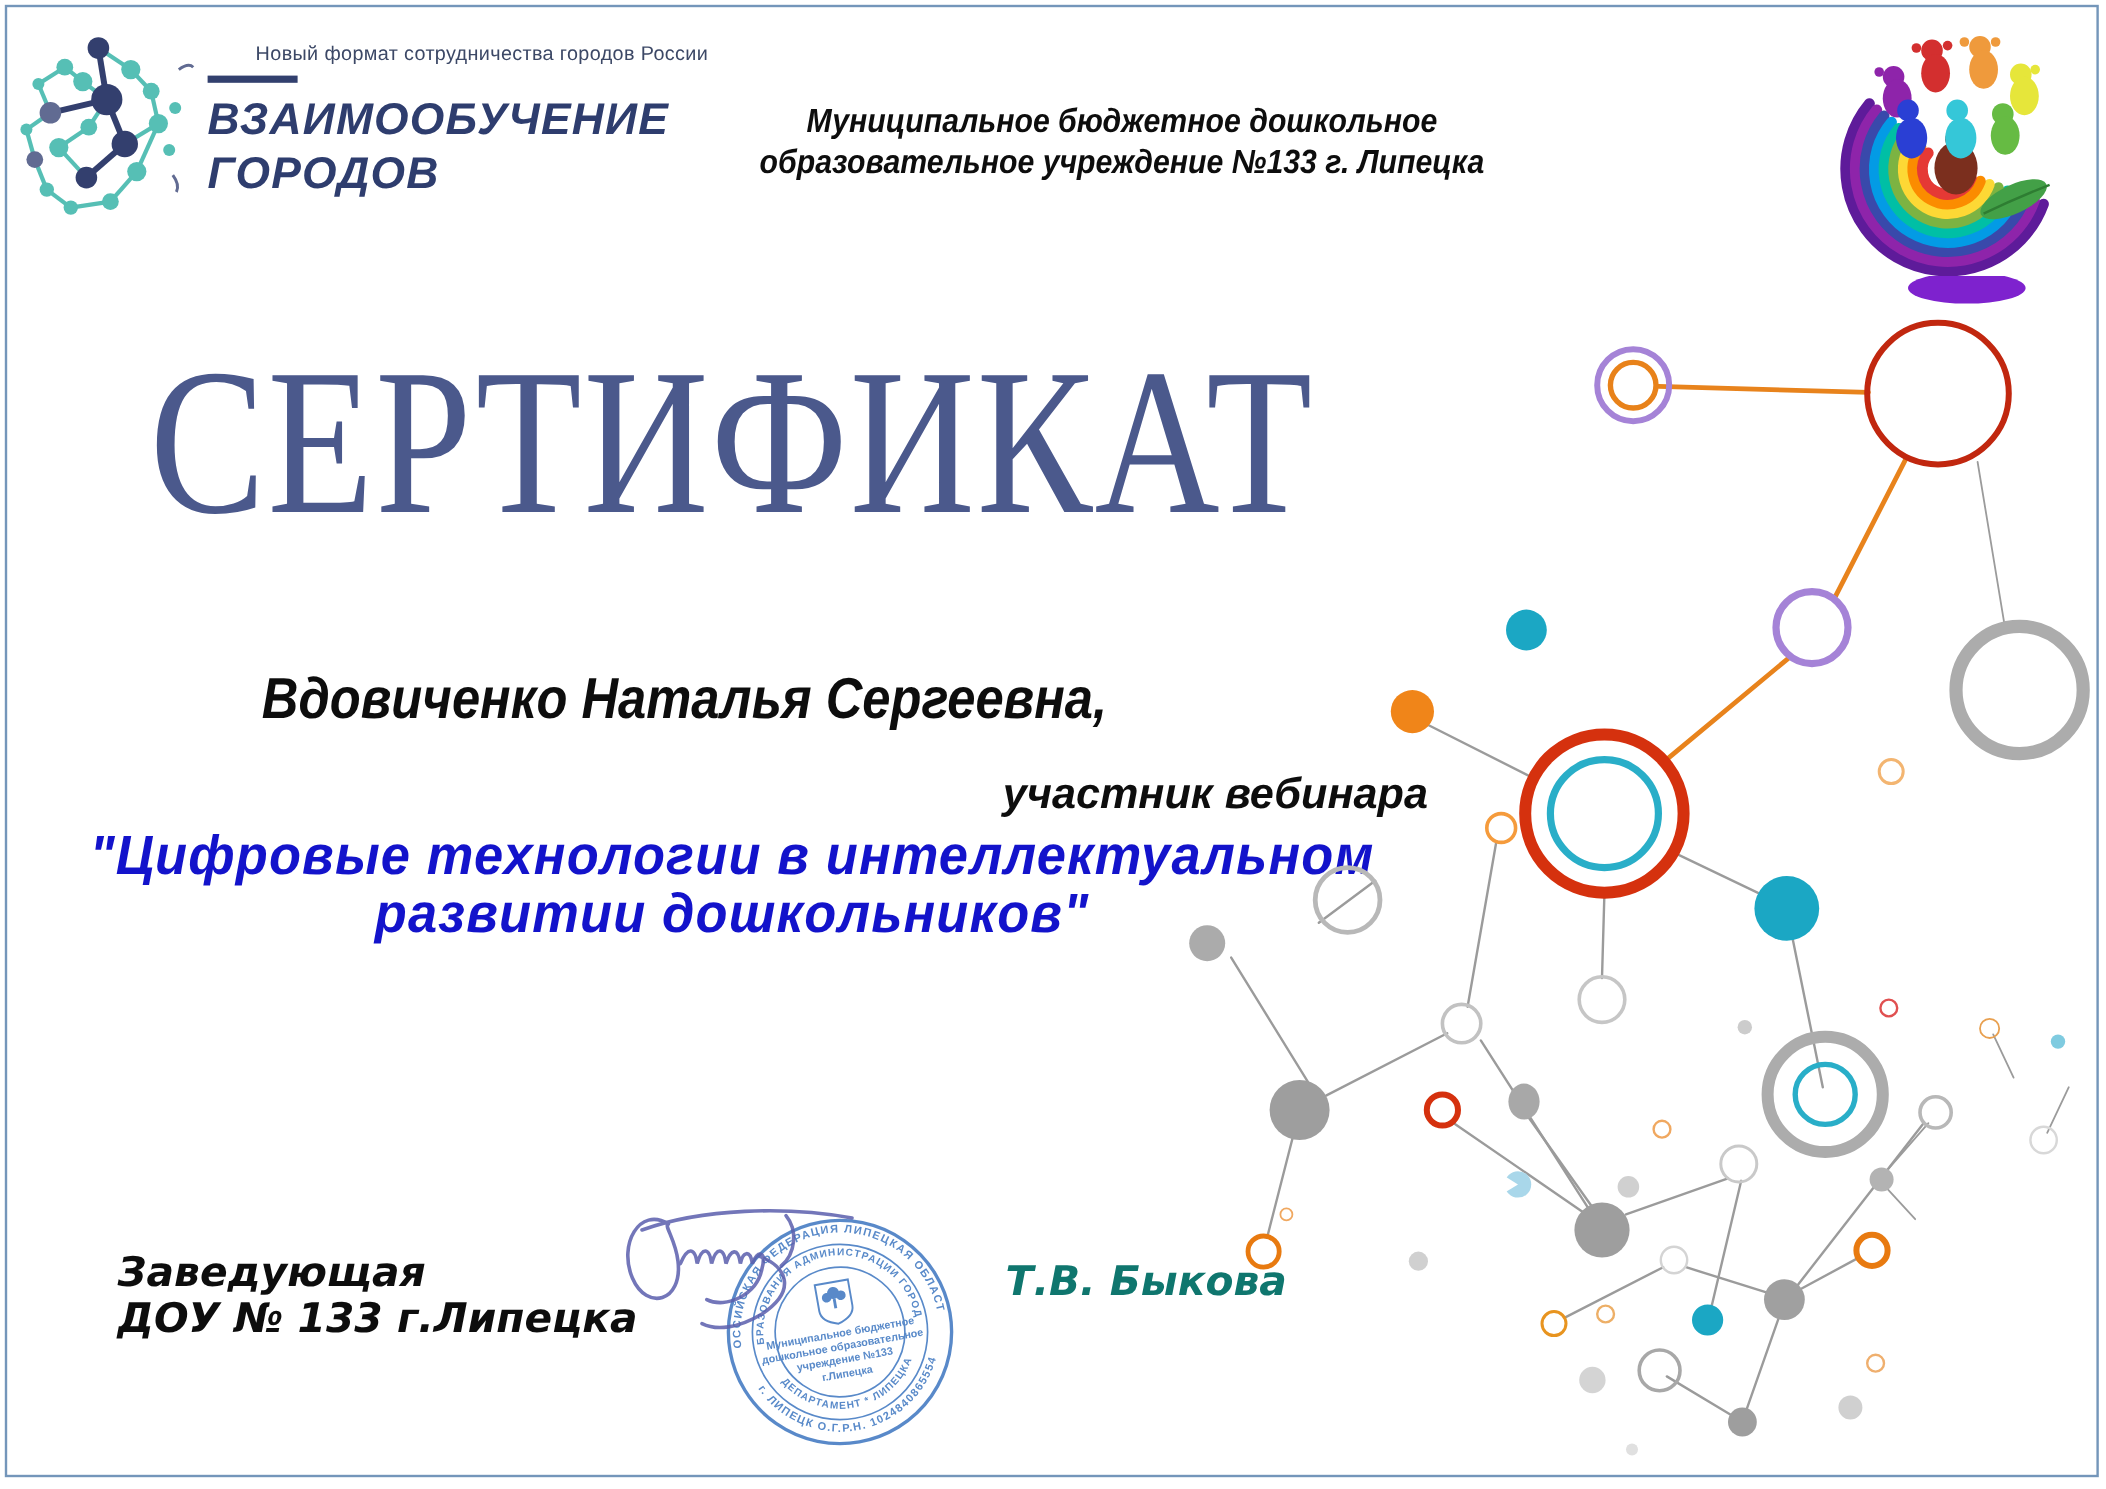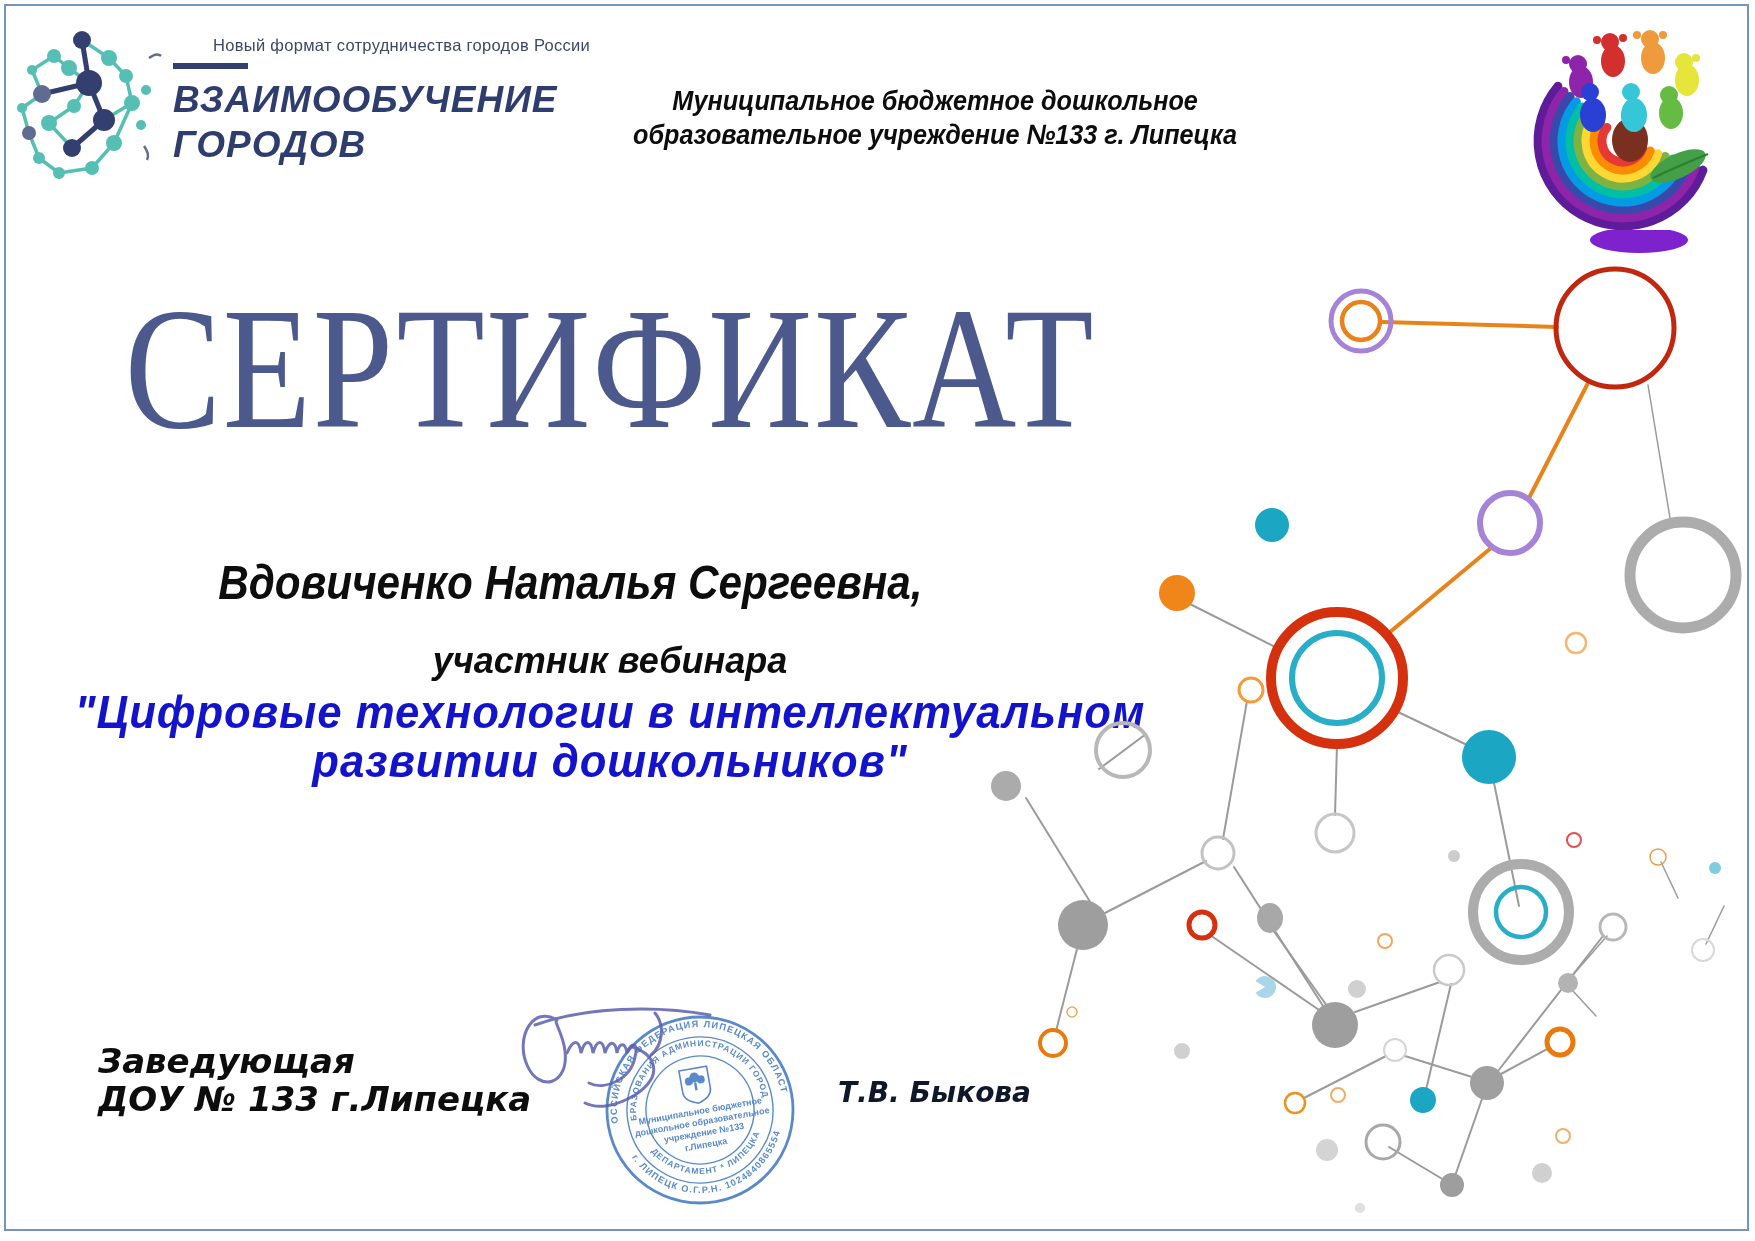--- a/index.html
+++ b/index.html
@@ -13,29 +13,29 @@
   .brandname{left:173px;top:77px;font-size:37px;line-height:45px;font-weight:600;color:#2e3d6e;letter-spacing:1px;font-style:italic;}
   
   .org{left:585px;top:84px;width:700px;text-align:center;font-weight:bold;font-style:italic;
        font-size:28px;line-height:34px;color:#0d0d0d;transform:scaleX(.9);}
   
   .title{left:20px;top:282px;width:1180px;text-align:center;font-family:"Liberation Serif",serif;
          font-size:174px;line-height:174px;color:#4b598c;transform:scaleX(.83);letter-spacing:2px;}
   .centercol{left:30px;width:1160px;text-align:center;color:#0d0d0d;}
   .recipient{top:558px;font-weight:bold;font-style:italic;font-size:48px;line-height:50px;
              transform:scaleX(.88) translateX(-45px);}
-  .role{top:640px;font-weight:bold;font-style:italic;font-size:36px;}
+  .role{top:640px;font-weight:bold;font-style:italic;font-size:36px;text-align:right;}
   .event{top:688px;font-weight:bold;font-style:italic;font-size:46px;line-height:49px;
          color:#1313cb;transform:scaleX(.95);letter-spacing:1px;}
   .date{top:826px;font-family:"DejaVu Sans",sans-serif;font-weight:bold;font-style:italic;font-size:25px;}
   
   .position{left:98px;top:1042px;font-family:"DejaVu Sans",sans-serif;font-weight:bold;font-style:italic;
             font-size:34px;line-height:38px;color:#0d0d0d;}
-  .signame{left:838px;top:1076px;font-family:"DejaVu Sans",sans-serif;font-weight:bold;font-style:italic;
-           font-size:28px;color:#0f172a;}
+  .signame{left:838px;top:1048px;font-family:"DejaVu Sans",sans-serif;font-weight:bold;font-style:italic;
+           font-size:34px;color:#0f766e;}
   svg text{font-family:"Liberation Sans",sans-serif;}
 </style>
 </head>
 <body>
 
 <div class="page">
   <div class="frame"></div>
 
   <svg class="abs" style="left:14px;top:28px" width="150" height="160" viewBox="0 0 150 160">
     <g stroke="#56bfb5" stroke-width="3.5">

